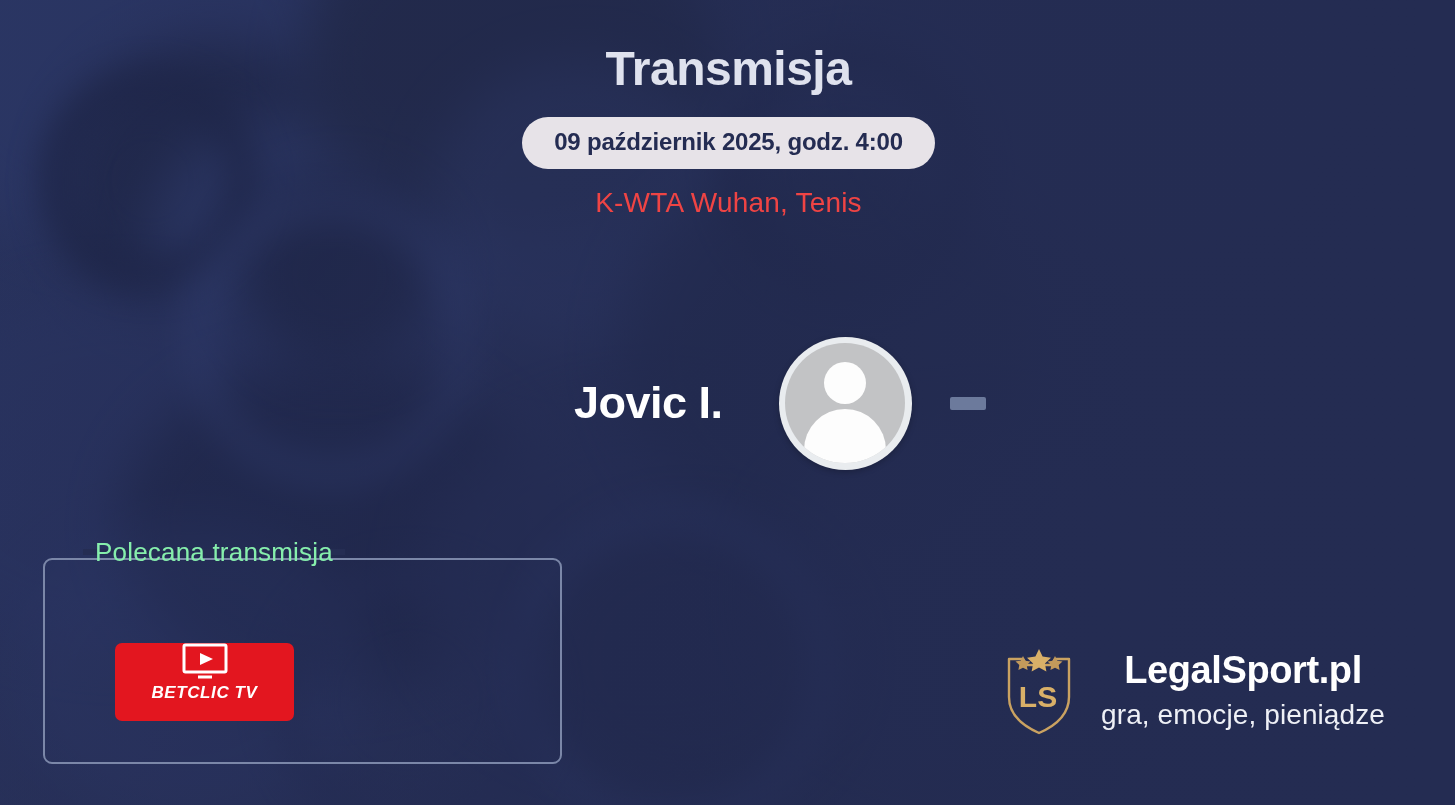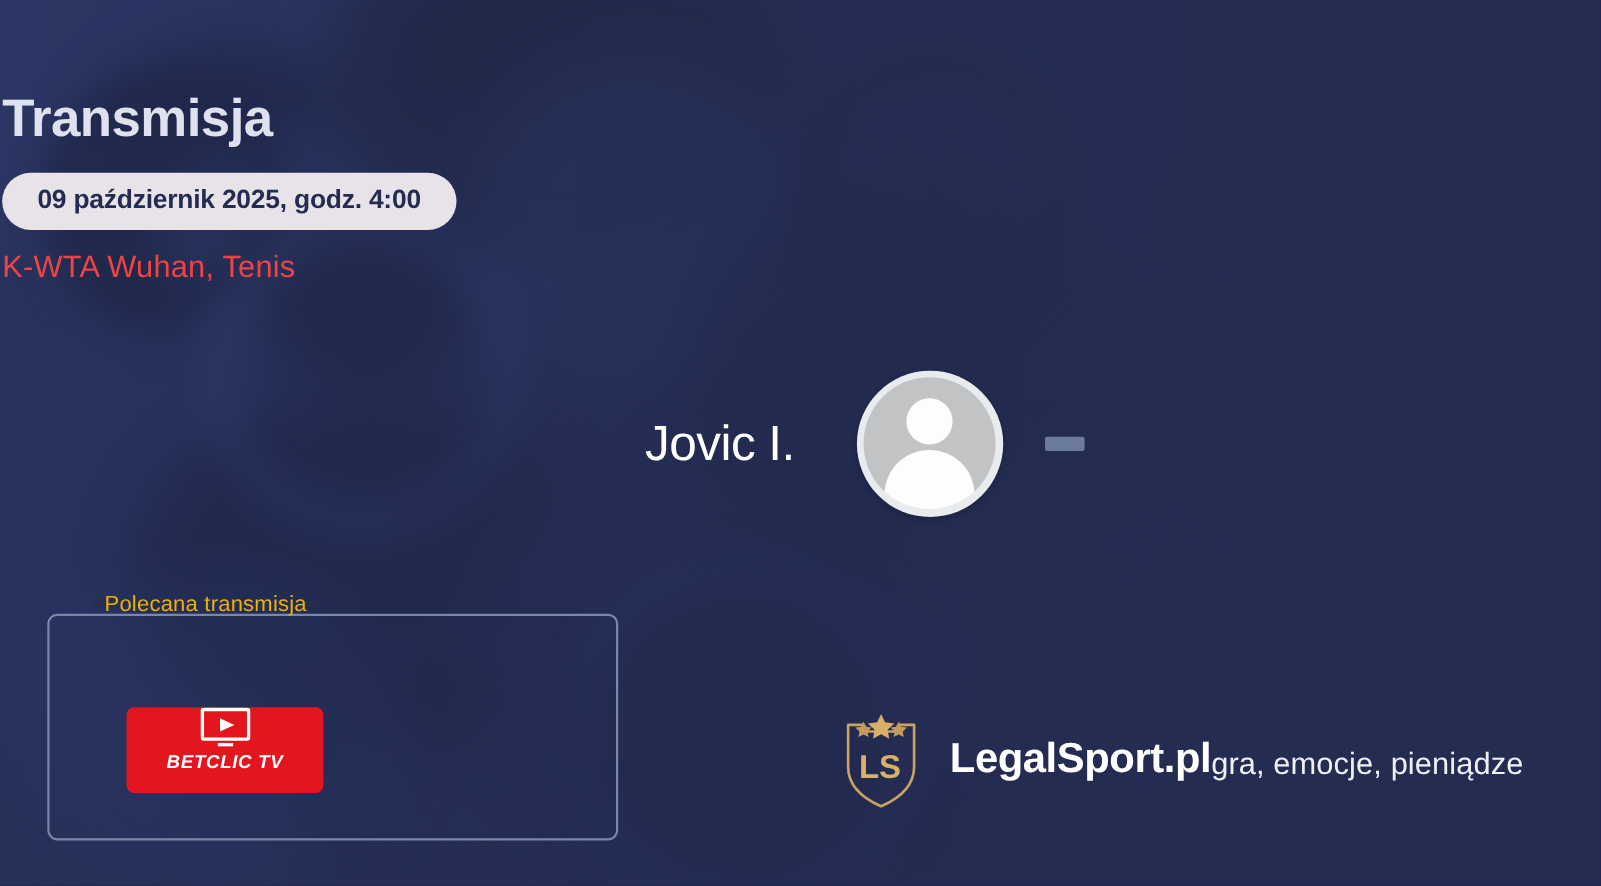--- a/index.html
+++ b/index.html
@@ -70,22 +70,22 @@
   .bg-veil {
     position: absolute;
     inset: 0;
     background: linear-gradient(90deg, rgba(35,43,80,.35) 0%, rgba(35,43,80,.55) 48%, rgba(36,44,82,.93) 78%, rgba(36,44,82,1) 100%);
   }
 
   
   .header {
     position: absolute;
     left: 2px; right: 0; top: 44px;
+    text-align: center;
     z-index: 5;
-    margin-top: 40px;
   }
   .title {
     font-size: 48px;
     font-weight: 700;
     color: #dfe2ee;
     letter-spacing: -.5px;
     line-height: 1.05;
   }
   .date-badge {
     display: inline-block;
@@ -121,21 +121,21 @@
   .side {
     display: flex;
     align-items: center;
     width: 480px;
   }
   .side.left  { justify-content: flex-end; }
   .side.right { justify-content: flex-start; }
 
   .player-name {
     font-size: 45px;
-    font-weight: 400;
+    font-weight: 700;
     color: #ffffff;
     line-height: 1.12;
     letter-spacing: -.5px;
   }
   .side.left  .player-name { text-align: right;  margin-right: 56px; }
   .side.right .player-name { text-align: left;   margin-left: 58px; max-width: 330px; }
 
   .avatar {
     width: 133px; height: 133px;
     flex: 0 0 133px;
@@ -189,22 +189,22 @@
     border: 2px solid #7b87a8;
     border-radius: 9px;
     z-index: 5;
   }
   .rec-legend {
     position: absolute;
     left: 38px;
     top: -21px;
     padding: 0 12px;
     background: transparent;
-    font-size: 20px;
-    color: #eab308;
+    font-size: 26px;
+    color: #86efac;
     letter-spacing: .2px;
     line-height: 1;
   }
   
   .rec-legend::before {
     content: "";
     position: absolute;
     left: 0; right: 0;
     top: 50%;
     height: 6px;
@@ -242,21 +242,21 @@
   
   .brand {
     position: absolute;
     right: 70px;
     bottom: 68px;
     display: flex;
     align-items: center;
     z-index: 5;
   }
   .shield { margin-right: 22px; display:block; }
-  .brand-text { display: flex; flex-direction: row; }
+  .brand-text { display: flex; flex-direction: column; text-align: center; }
   .brand-name {
     font-size: 38px;
     font-weight: 700;
     color: #ffffff;
     line-height: 1.05;
     letter-spacing: -.4px;
   }
   .brand-tagline {
     margin-top: 8px;
     font-size: 28px;

